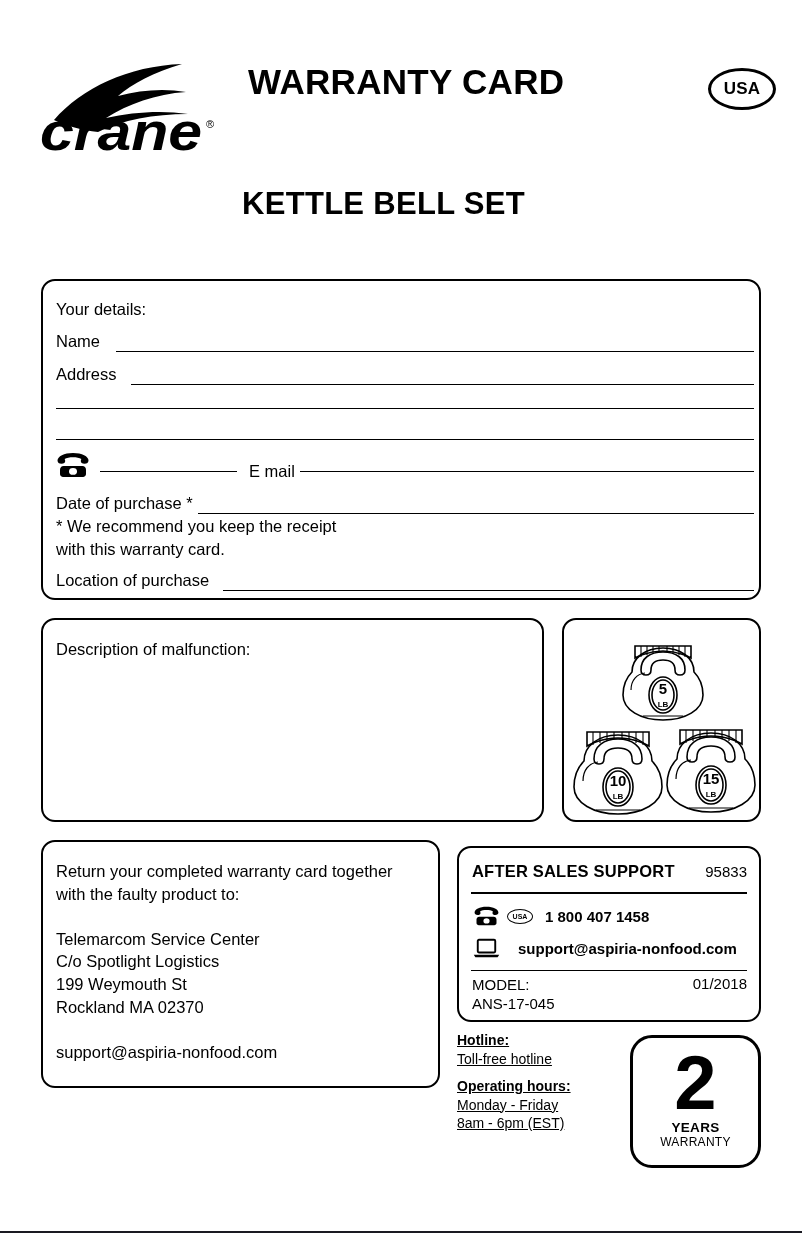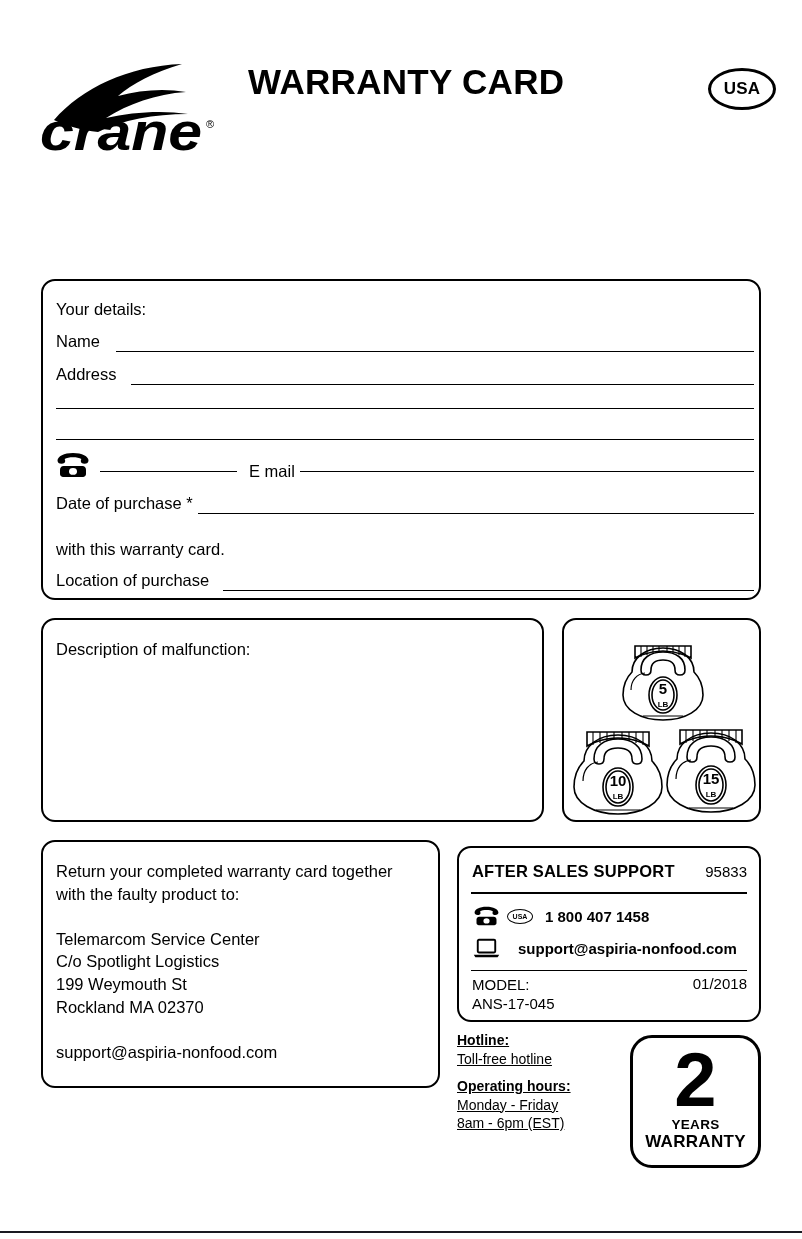--- a/index.html
+++ b/index.html
@@ -257,22 +257,22 @@
     line-height: 0.86;
     margin-top: -4px;
   }
   .w-years {
     font-size: 13.5px;
     font-weight: bold;
     letter-spacing: 0.3px;
     margin-top: 5px;
   }
   .w-warranty {
-    font-size: 17px;
-    font-weight: bold;
+    font-size: 12px;
+    font-weight: normal;
     letter-spacing: 0.3px;
     text-align: right;
   }
 
   
   .bottom-rule {
     position: absolute;
     left: 0;
     top: 1231px;
     width: 802px;
@@ -294,20 +294,21 @@
         <text x="170" y="70" font-family="'Liberation Sans', sans-serif" font-size="11" fill="#000">®</text>
       </svg>
     </div>
 
     <div class="title-main">WARRANTY CARD</div>
 
     <div class="usa-badge">
       <span>USA</span>
     </div>
 
+    <div class="title-sub">KETTLE BELL SET</div>
   </div>
 
   <div class="panel" id="details-panel">
     <div class="details-inner">
 
       <div class="d-label" style="left:13px; top:19px;">Your details:</div>
 
       <div class="d-label" style="left:13px; top:51px;">Name</div>
       <div class="d-line" style="left:73px; top:70px; width:638px;"></div>
 
@@ -323,20 +324,21 @@
           <ellipse cx="17" cy="19.4" rx="4" ry="3.4" fill="#fff"></ellipse>
         </svg>
       </div>
       <div class="d-line" style="left:57px; top:190px; width:137px;"></div>
       <div class="d-label" style="left:206px; top:181px;">E mail</div>
       <div class="d-line" style="left:257px; top:190px; width:454px;"></div>
 
       <div class="d-label" style="left:13px; top:213px;">Date of purchase *</div>
       <div class="d-line" style="left:155px; top:232px; width:556px;"></div>
 
+      <div class="d-label" style="left:13px; top:236px;">* We recommend you keep the receipt</div>
       <div class="d-label" style="left:13px; top:259px;">with this warranty card.</div>
 
       <div class="d-label" style="left:13px; top:290px;">Location of purchase</div>
       <div class="d-line" style="left:180px; top:309px; width:531px;"></div>
     </div>
   </div>
 
   <div class="panel" id="malfunction-panel">
     <div class="m-label">Description of malfunction:</div>
   </div>

